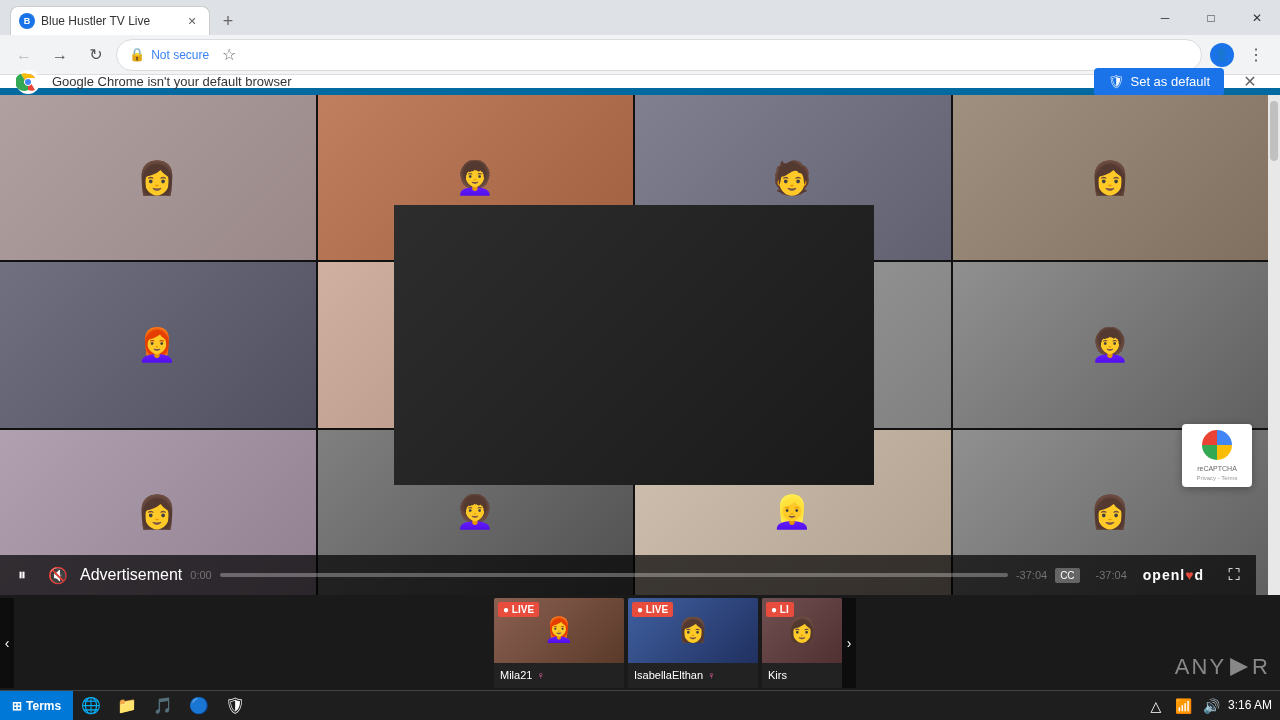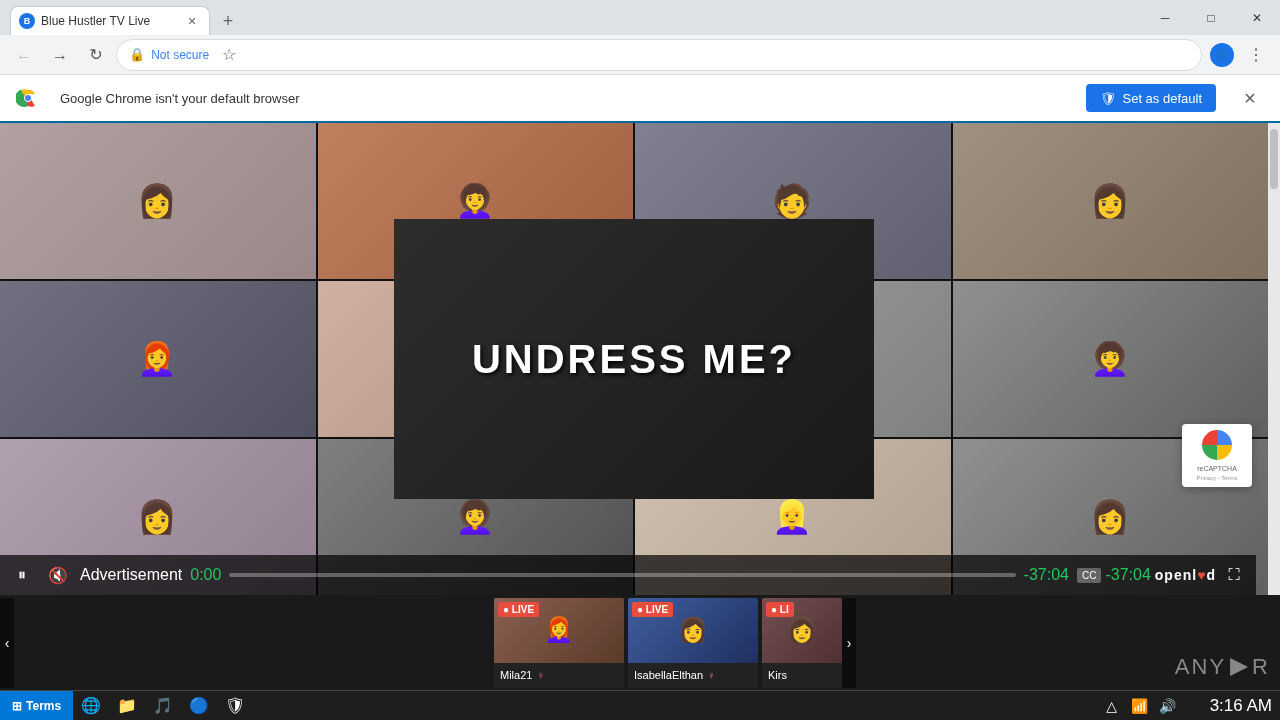--- a/index.html
+++ b/index.html
@@ -134,27 +134,27 @@
       width: 24px; height: 24px;
       border-radius: 50%;
       background: #1a73e8;
       display: flex; align-items: center; justify-content: center;
       color: white;
       font-size: 12px;
     }
 
     
     .notification-bar {
-      height: 48px;
+      height: 20px;
       background: #fff;
-      border-bottom: 2px solid #0369a1;
+      border-bottom: 7px solid #0369a1;
       display: flex;
       align-items: center;
       padding: 0 16px;
-      gap: 20px;
+      gap: 12px;
     }
     .notif-text {
       font-size: 13px;
       color: #333;
       flex: 1;
     }
     .set-default-btn {
       height: 28px;
       padding: 0 14px;
       background: #1a73e8;
@@ -263,25 +263,25 @@
       cursor: pointer;
       width: 28px; height: 28px;
       display: flex; align-items: center; justify-content: center;
       border-radius: 4px;
     }
     .ctrl-label {
       color: #fff;
       font-size: 16px;
     }
     .ctrl-time {
-      color: #22c55e;
-      font-size: 16px;
+      color: #737373;
+      font-size: 11px;
     }
     .ctrl-right {
-      display: flex; align-items: center; gap: 4px;
+      display: flex; align-items: center; gap: 16px;
     }
     .openload-logo {
       color: #fff;
       font-size: 14px;
       font-weight: 600;
       letter-spacing: 1px;
     }
     .openload-logo span { color: #e74c3c; }
 
     
@@ -424,24 +424,23 @@
     }
     .taskbar-right-icon {
       width: 24px; height: 24px;
       display: flex; align-items: center; justify-content: center;
       color: #fff;
       font-size: 14px;
       cursor: pointer;
     }
     .taskbar-clock {
       color: #fff;
-      font-size: 17px;
+      font-size: 12px;
       text-align: left;
       line-height: 1.4;
-      margin-left: 26px;
     }
 
     
     .c1 { background: linear-gradient(135deg, #b0a0a0, #9a8888); }
     .c2 { background: linear-gradient(135deg, #c08060, #a06040); }
     .c3 { background: linear-gradient(135deg, #808090, #606070); }
     .c4 { background: linear-gradient(135deg, #a09080, #807060); }
     .c5 { background: linear-gradient(135deg, #707080, #505060); }
     .c6 { background: linear-gradient(135deg, #d0b0a0, #b09080); }
     .c7 { background: linear-gradient(135deg, #a0a0a0, #808080); }
@@ -593,21 +592,20 @@
           </div>
         <div class="thumb-cell c11">
             <div class="thumb-person">👱‍♀️</div>
           </div>
         <div class="thumb-cell c12">
             <div class="thumb-person">👩</div>
           </div>
       </div>
 
       <div class="ad-overlay">
-        <div class="ad-text-large">UNDRESS ME?</div>
       </div>
 
       <div class="video-controls">
         <div class="ctrl-btn">⏸</div>
         <div class="ctrl-btn">🔇</div>
         <span class="ctrl-label">Advertisement</span>
         <span class="ctrl-time">0:00</span>
         <div class="progress-bar-container">
           <div class="progress-bar-fill"></div>
         </div>

